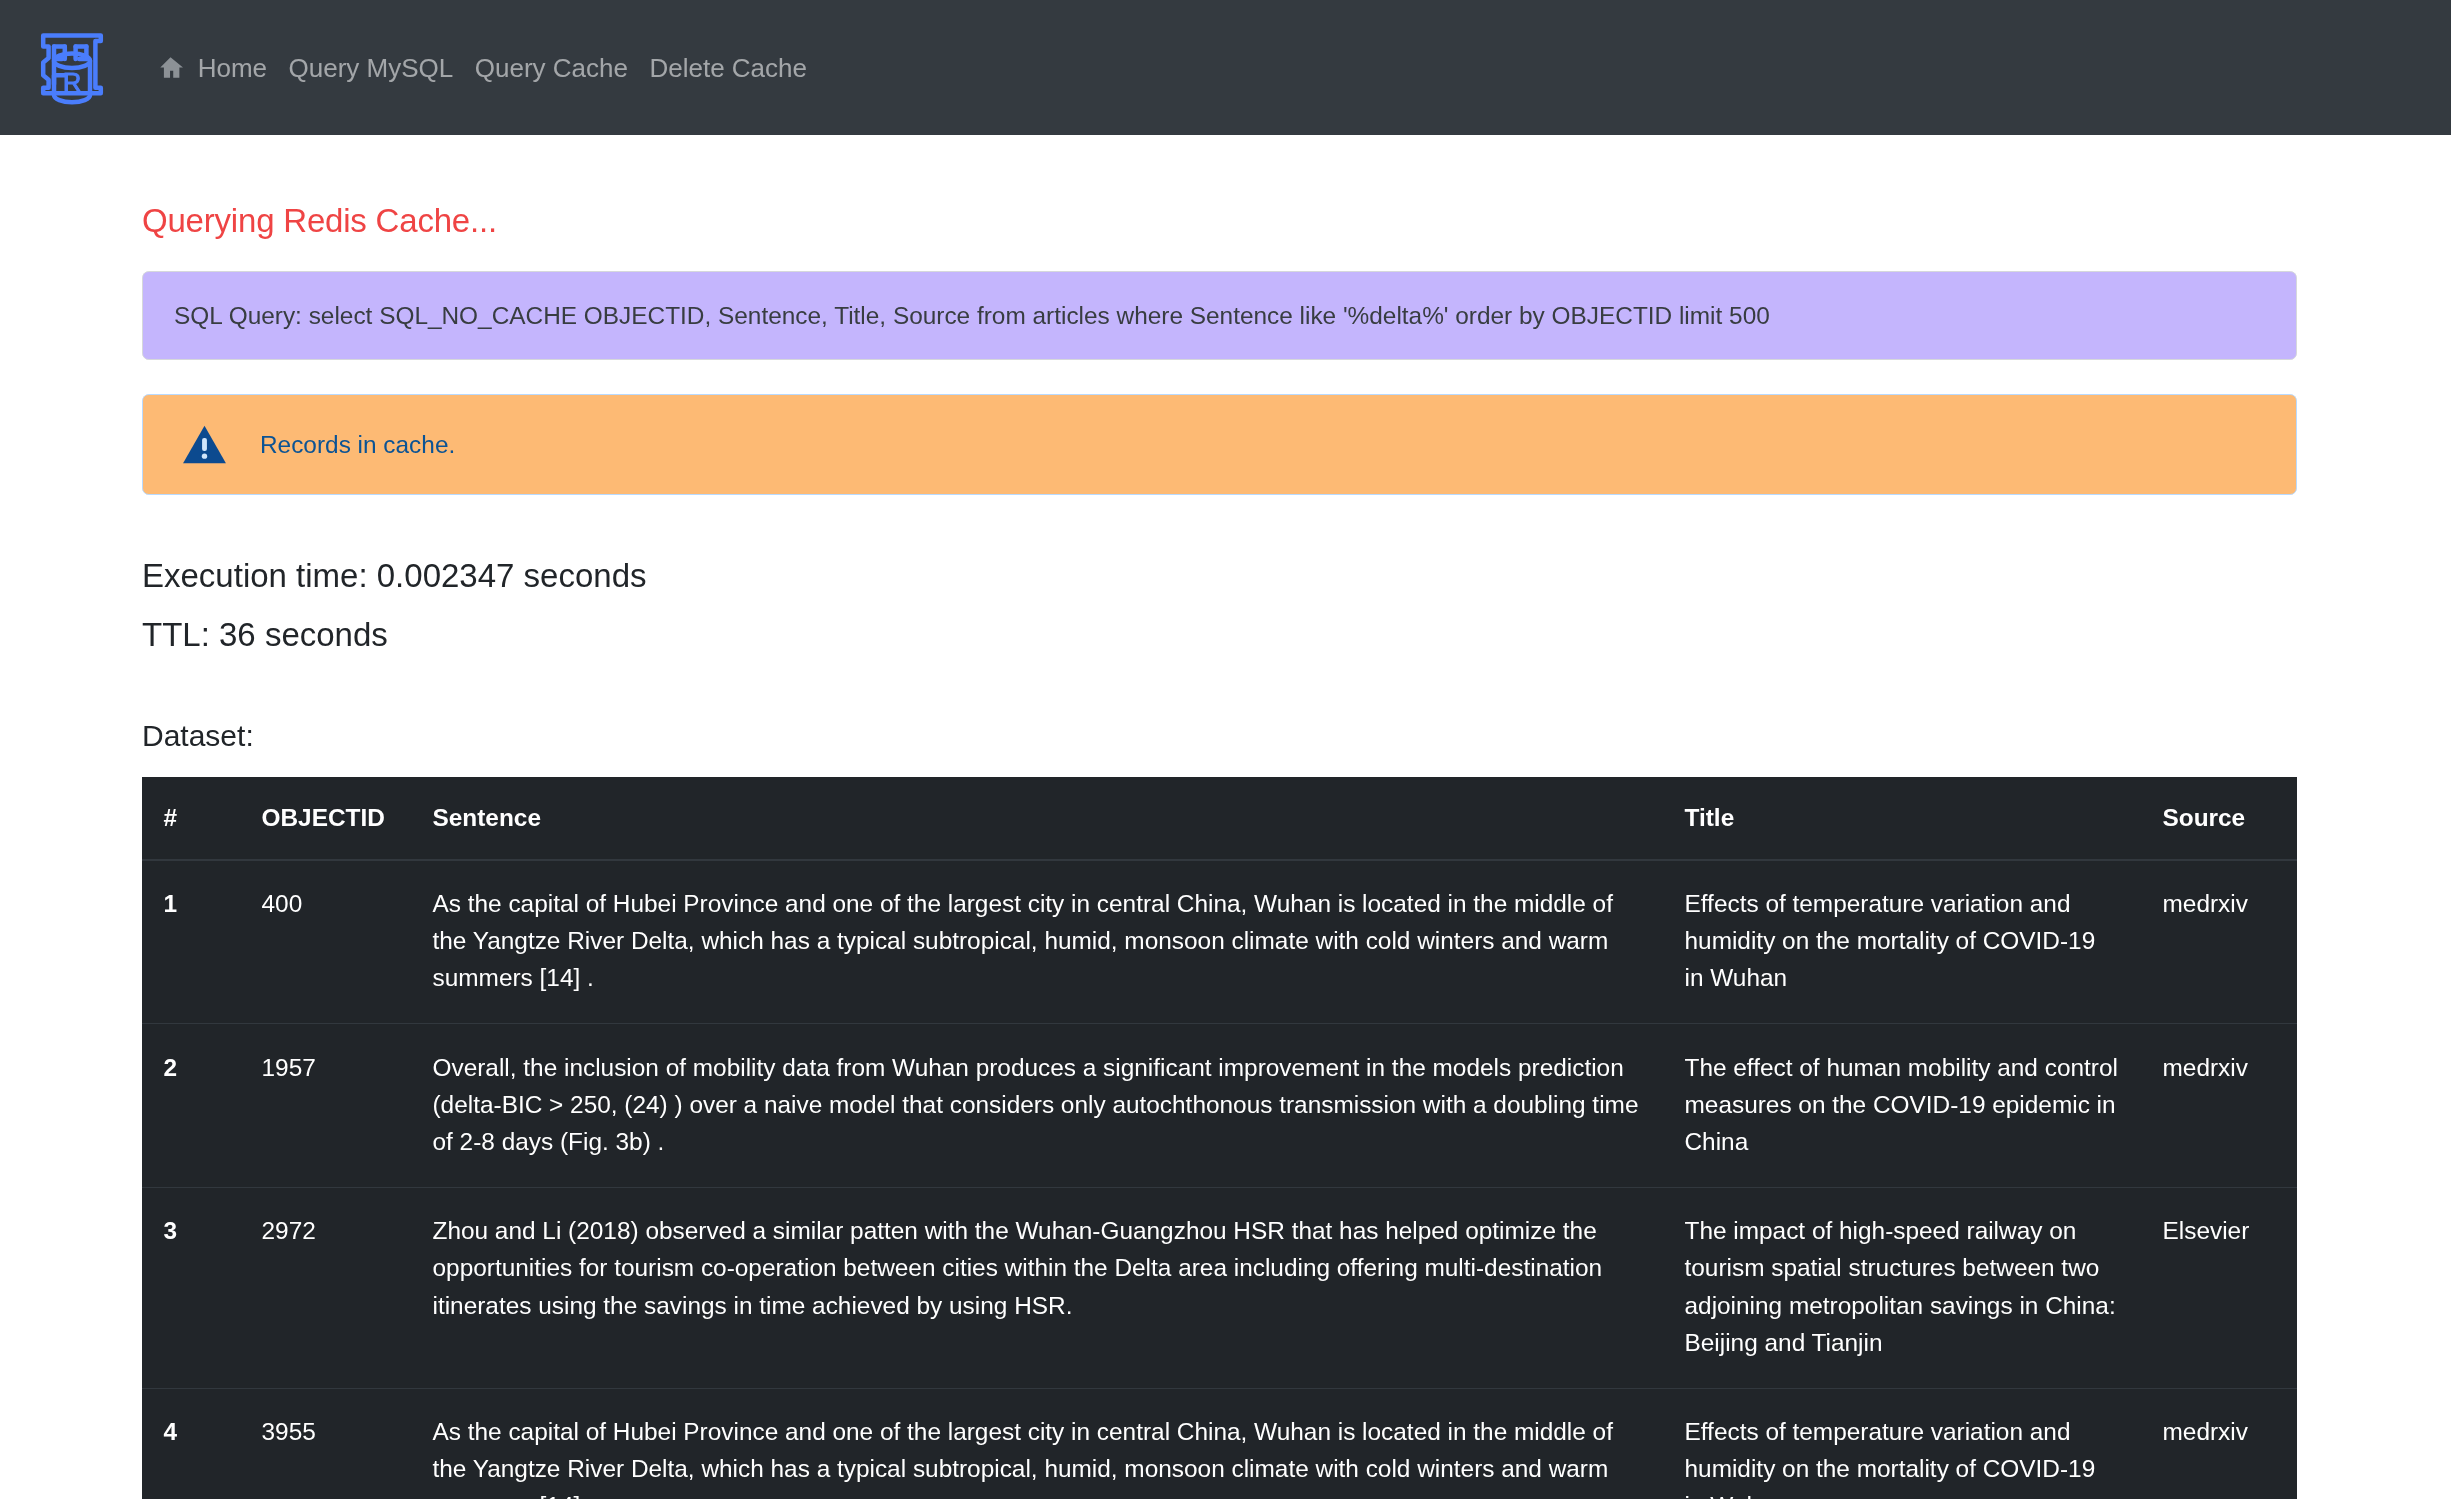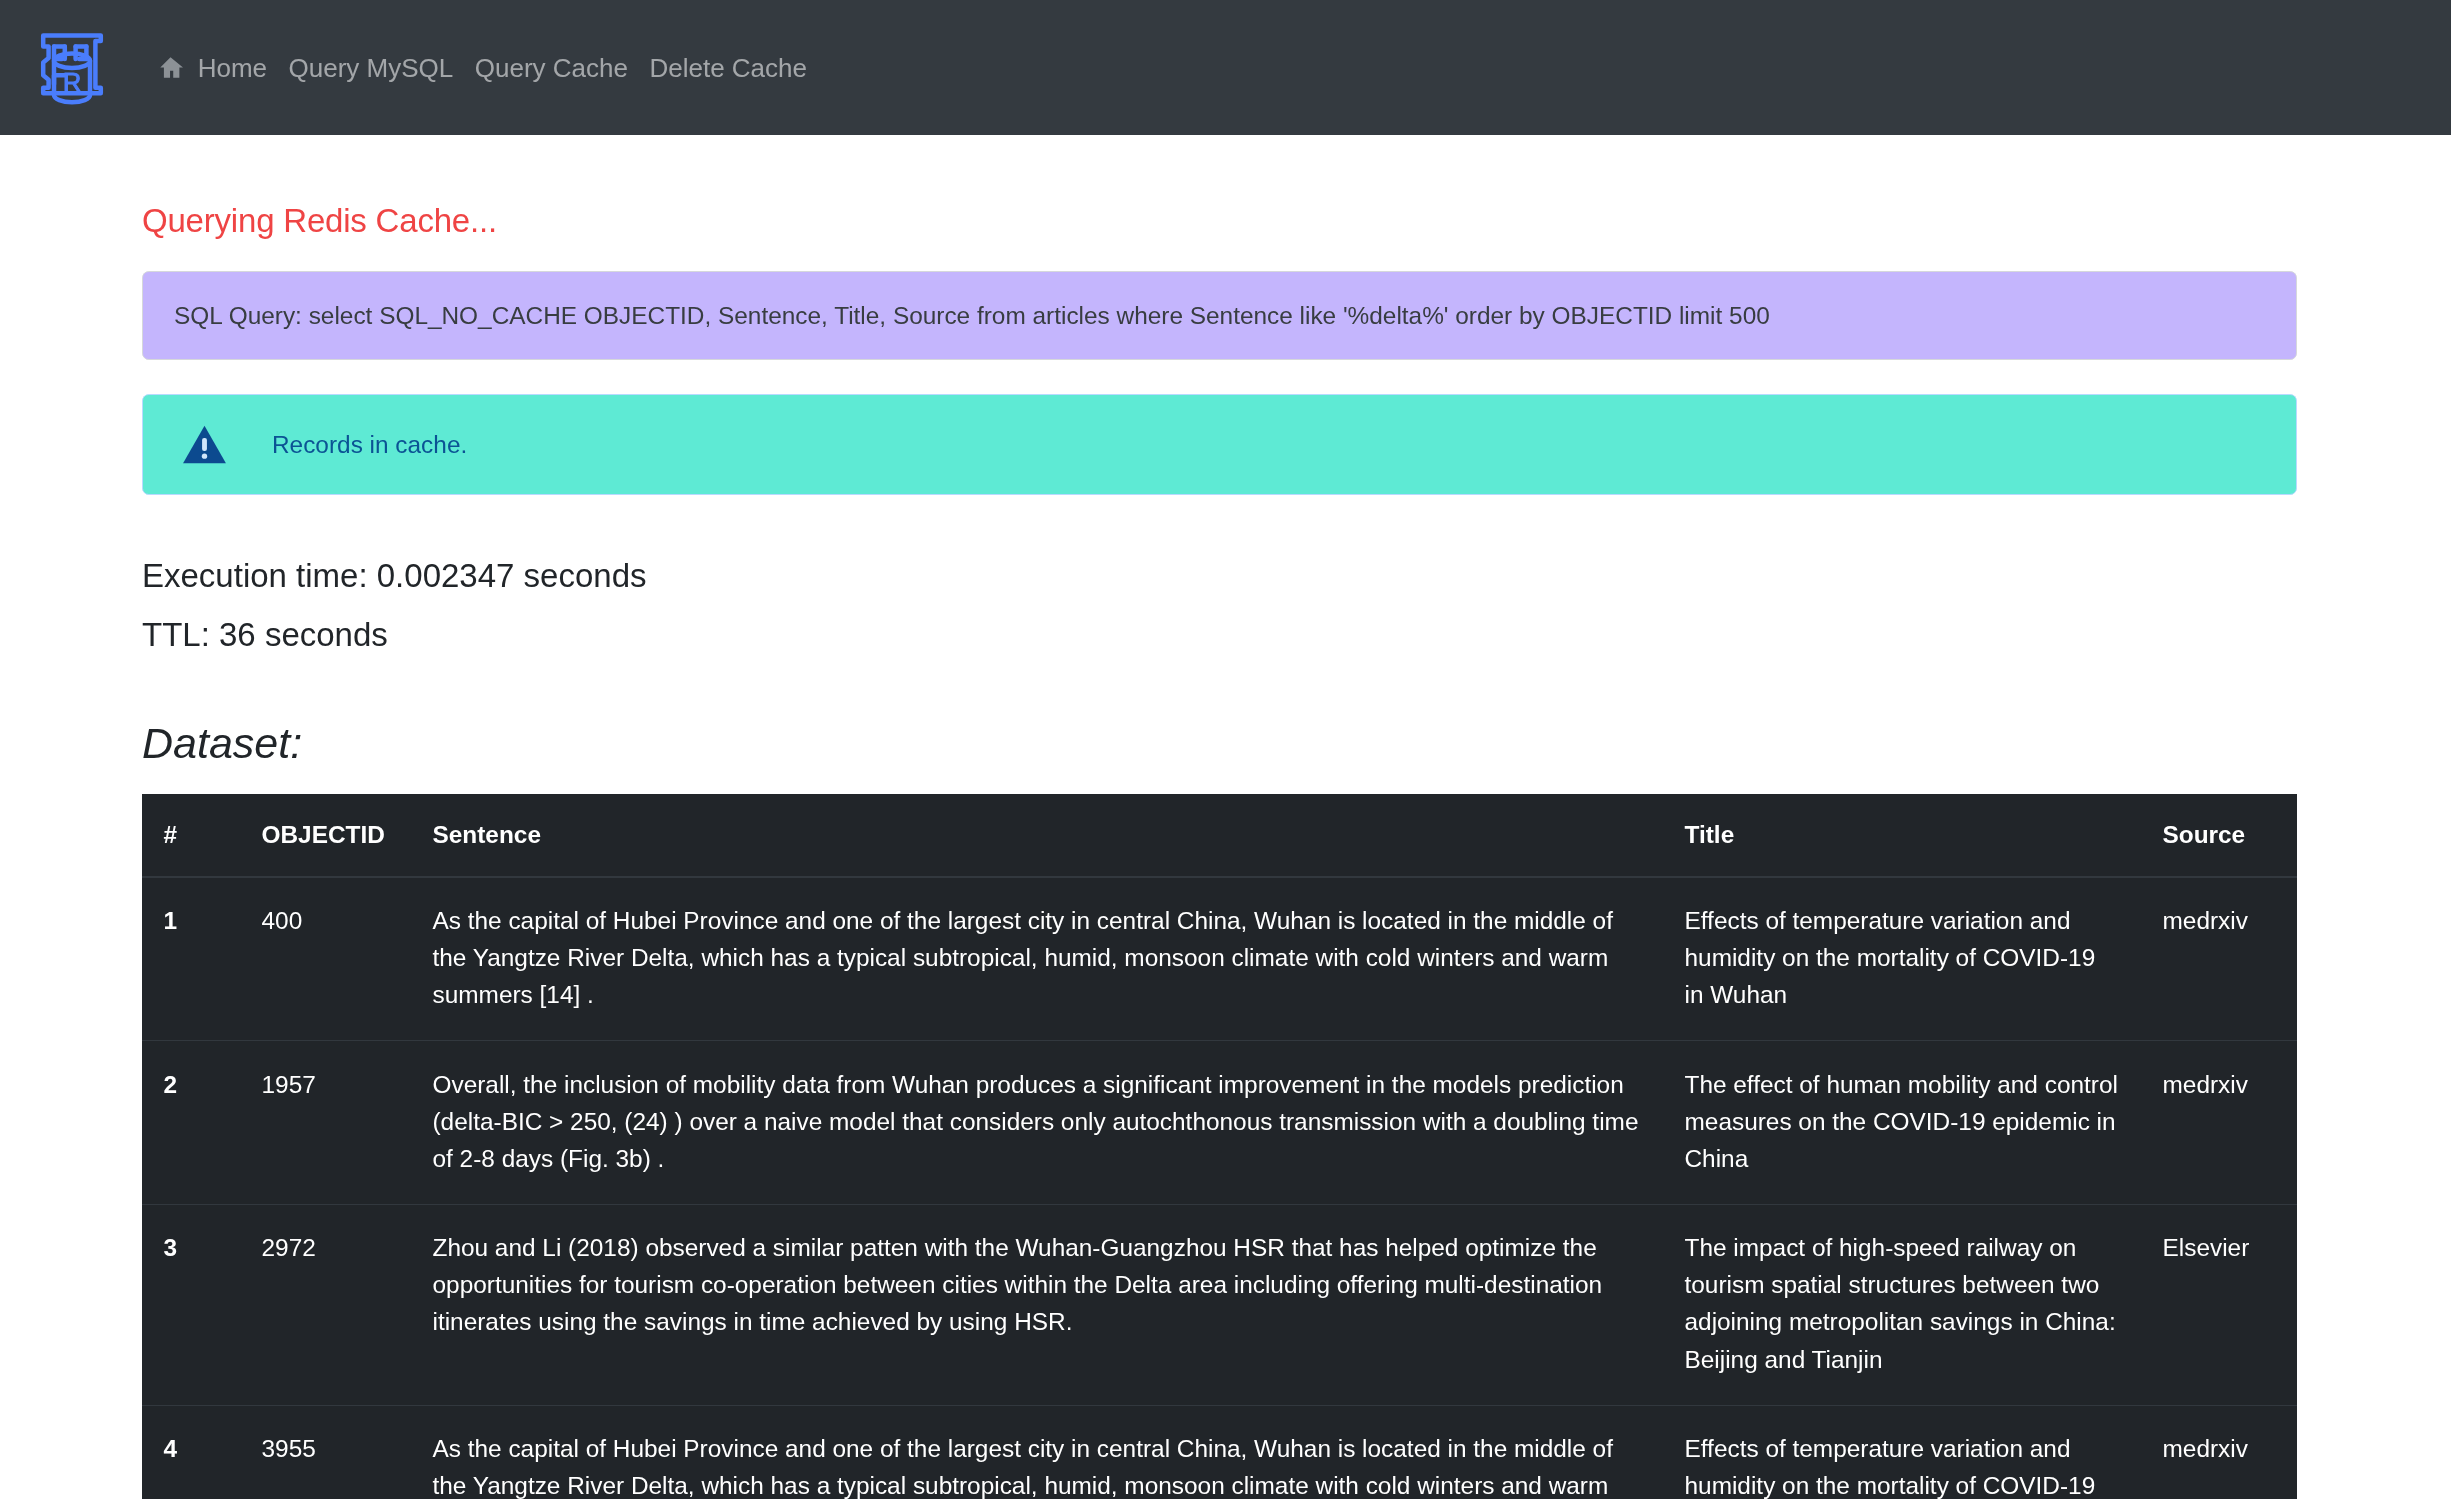--- a/index.html
+++ b/index.html
@@ -73,48 +73,47 @@
     color: #383d41;
     font-size: 24.4px;
     padding: 26px 31px;
     margin: 31px 0 0 0;
     margin-right: 93px;
     line-height: 1.45;
   }
 
   
   .alert-info {
-    background: #5eead4;
+    background: #fdba74;
     border: 1px solid #b8daff;
     border-radius: 6.8px;
     margin: 34px 93px 0 0;
     padding: 29px 39px;
     display: flex;
     align-items: center;
-    gap: 45px;
+    gap: 33px;
     min-height: 96px;
   }
   .alert-icon { flex: 0 0 auto; width: 45px; height: 41px; display: block; }
   .alert-text { color: #0b5394; font-size: 24.4px; line-height: 1.4; }
 
   
   .stats { margin-top: 59px; }
   .stat-line {
     font-size: 33px;
     color: #212529;
     margin: 0 0 13.7px 0;
     line-height: 1.35;
     font-weight: 400;
   }
   .section-label {
-    font-size: 43px;
+    font-size: 30px;
     color: #212529;
     margin: 59px 0 21.5px 0;
     line-height: 1.3;
-    font-style: italic;
   }
 
   
   .table-wrap { margin-right: 93px; padding-bottom: 0; }
   table.dataset {
     width: 100%;
     border-collapse: collapse;
     background: #212529;
     color: #ffffff;
     table-layout: fixed;

